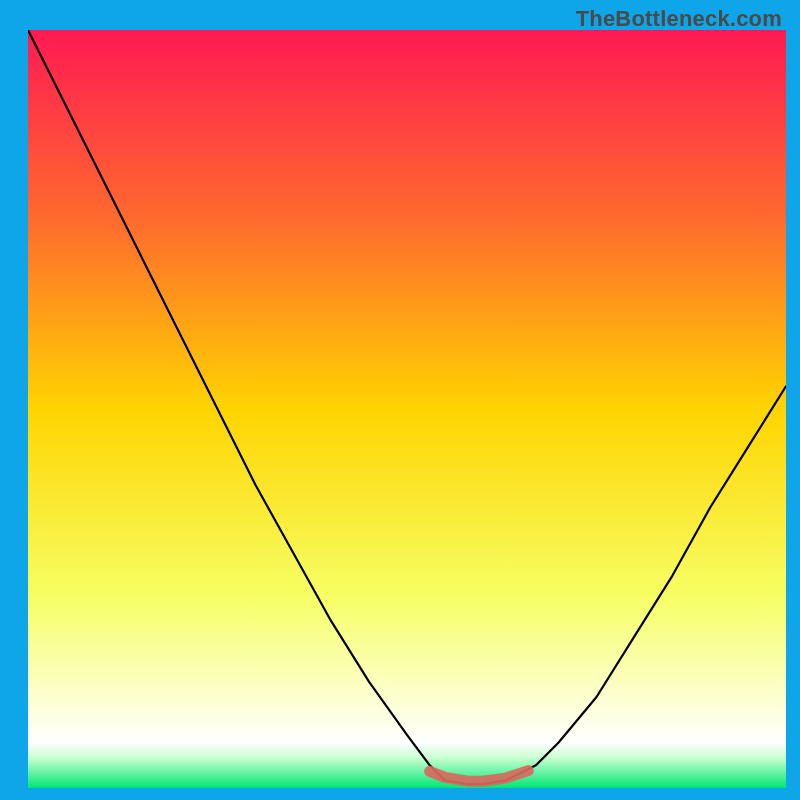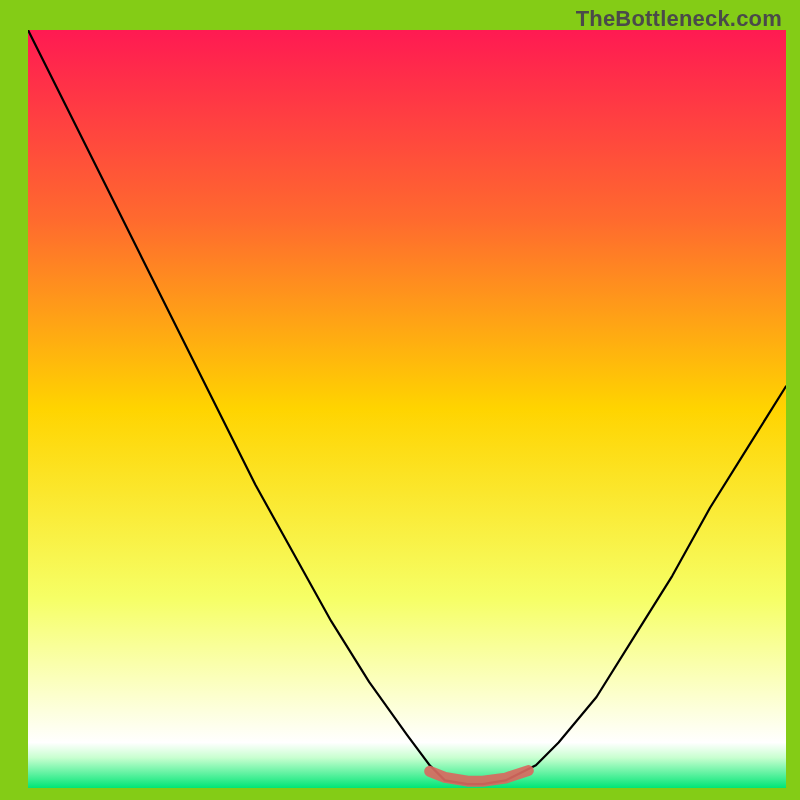--- a/index.html
+++ b/index.html
@@ -8,21 +8,21 @@
     width: 800px;
     height: 800px;
     background: #000;
     font-family: Arial, Helvetica, sans-serif;
     overflow: hidden;
   }
   .stage {
     position: relative;
     width: 800px;
     height: 800px;
-    background: #84cc16;
+    background: #0ea5e9;
   }
   .watermark {
     position: absolute;
     top: 6px;
     right: 18px;
     font-size: 22px;
     font-weight: 600;
     color: #4a4a4a;
     letter-spacing: 0.2px;
     z-index: 3;

